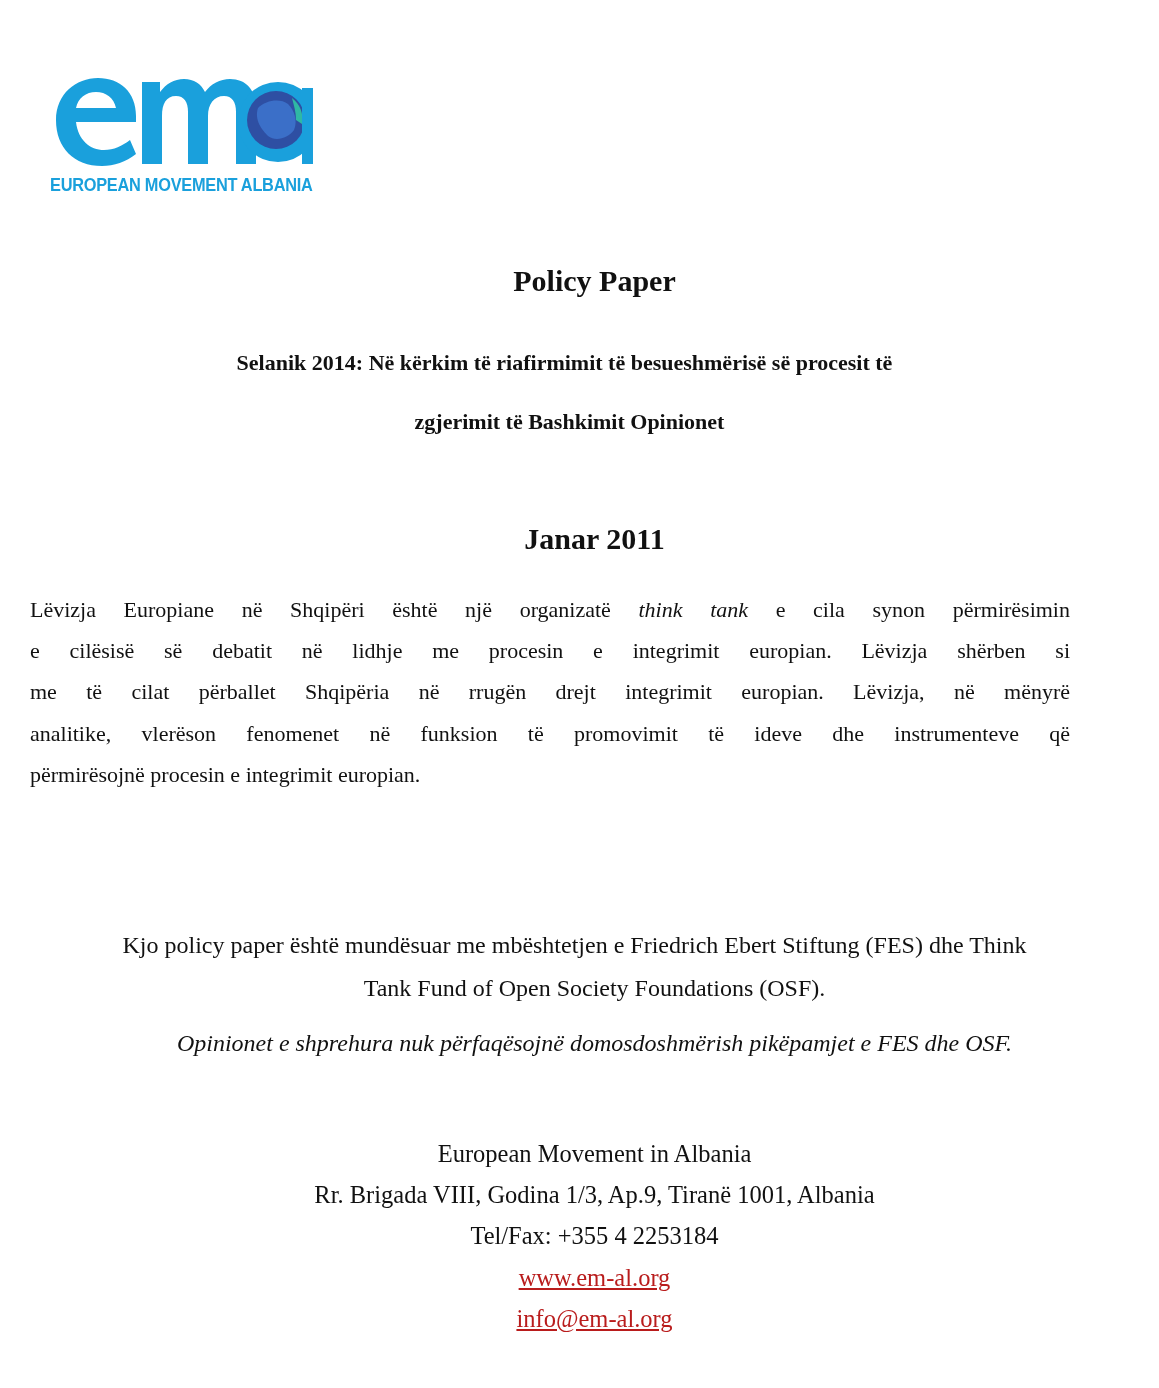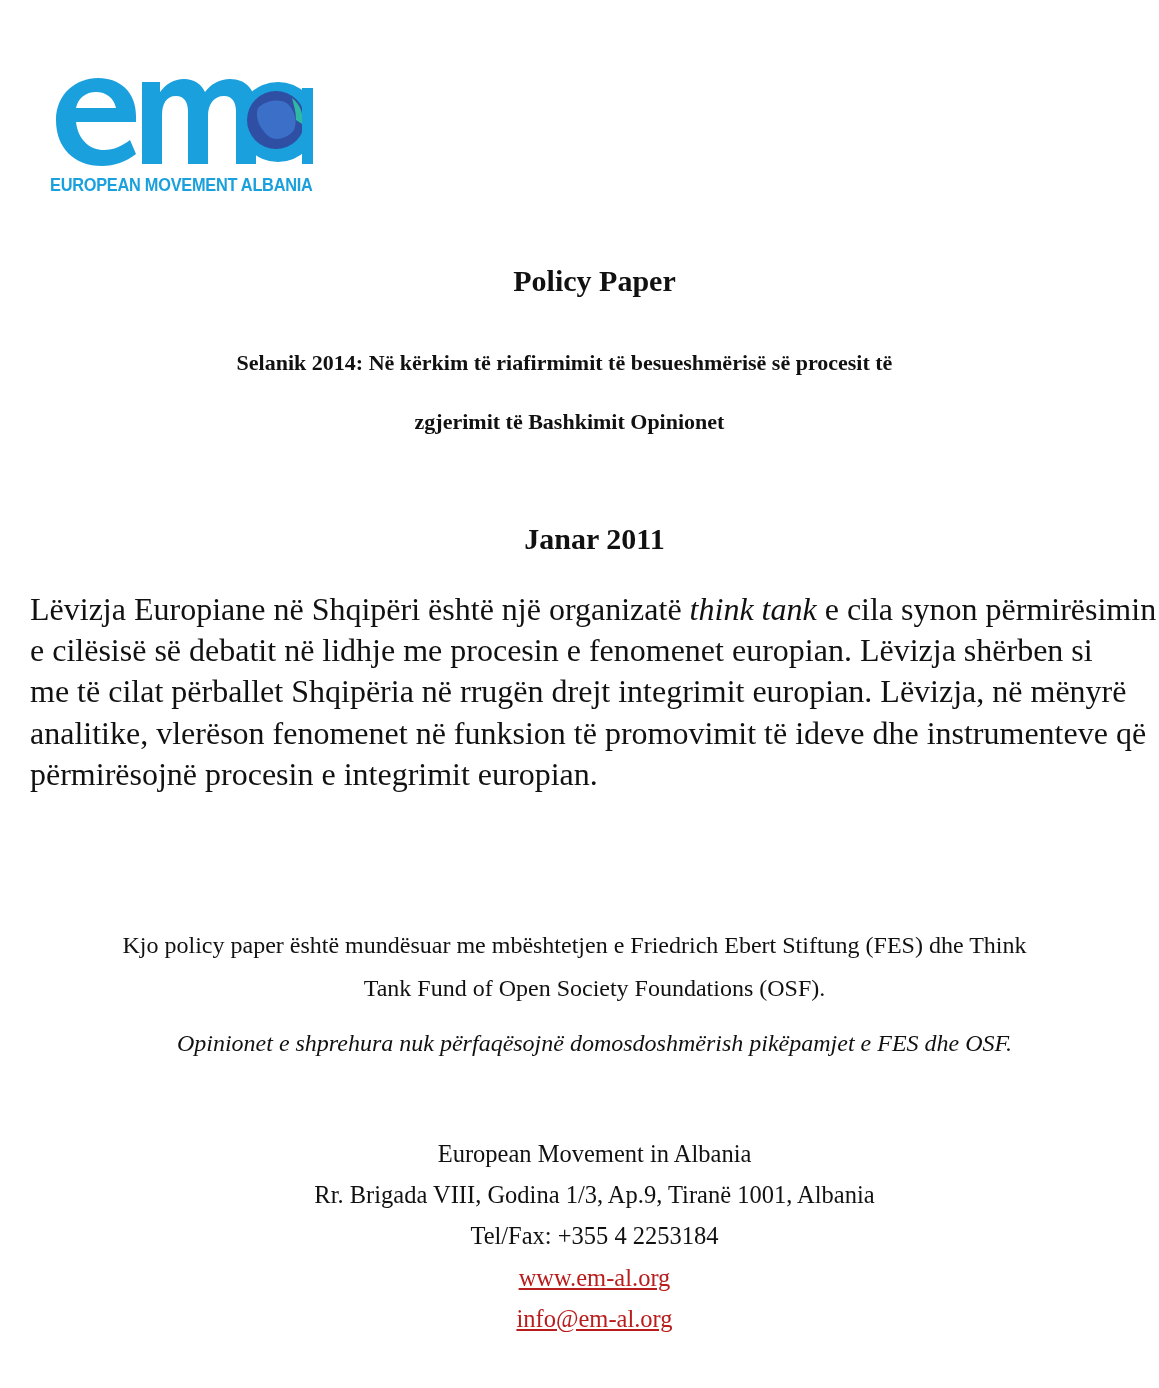--- a/index.html
+++ b/index.html
@@ -16,21 +16,21 @@
       transform: scaleX(0.86); transform-origin: left top;
     }
     .center { position: absolute; left: 15px; width: 1159px; text-align: center; }
     .policy-label { top: 264px; font-size: 30px; font-weight: bold; }
     .title { top: 333px; font-size: 22px; font-weight: bold; line-height: 59px; }
     .title .l1 { display: block; padding-right: 60px; }
     .title .l2 { display: block; padding-right: 50px; }
     .date { top: 522px; font-size: 30px; font-weight: bold; padding-right: 40px; }
     .body-text {
       position: absolute; left: 30px; width: 1040px; top: 589px;
-      font-size: 32px; line-height: 41.2px; text-align: justify;
+      font-size: 22px; line-height: 41.2px; text-align: justify;
     }
     .body-text .line { display: block; text-align: justify; text-align-last: justify; white-space: nowrap; }
     .body-text .line.last { text-align-last: left; }
     .funding { top: 924px; font-size: 24px; line-height: 43px; }
     .funding .l1 { display: block; padding-right: 40px; }
     .funding .l2 { display: block; }
     .disclaimer { top: 1030px; font-size: 24px; font-style: italic; padding-right: 40px; }
     .contact { top: 1133px; font-size: 24.5px; line-height: 41.2px; padding-right: 40px; }
     .contact span { display: block; }
     .contact a { color: #b91c1c; text-decoration: underline; }
@@ -64,21 +64,21 @@
 
 <div class="center title">
   <span class="l1">Selanik 2014: Në kërkim të riafirmimit të besueshmërisë së procesit të</span>
   <span class="l2">zgjerimit të Bashkimit Opinionet</span>
 </div>
 
 <div class="center date">Janar 2011</div>
 
 <div class="body-text">
   <span class="line"><span>Lëvizja Europiane në Shqipëri është një organizatë </span><i>think tank</i><span> e cila synon përmirësimin</span></span>
-  <span class="line">e cilësisë së debatit në lidhje me procesin e fenomenet europian. Lëvizja shërben si</span>
+  <span class="line">e cilësisë së debatit në lidhje me procesin e integrimit europian. Lëvizja shërben si</span>
   <span class="line">me të cilat përballet Shqipëria në rrugën drejt integrimit europian. Lëvizja, në mënyrë</span>
   <span class="line">analitike, vlerëson fenomenet në funksion të promovimit të ideve dhe instrumenteve që</span>
   <span class="line last">përmirësojnë procesin e integrimit europian.</span>
 </div>
 
 <div class="center funding">
   <span class="l1">Kjo policy paper është mundësuar me mbështetjen e Friedrich Ebert Stiftung (FES) dhe Think</span>
   <span class="l2">Tank Fund of Open Society Foundations (OSF).</span>
 </div>
 

